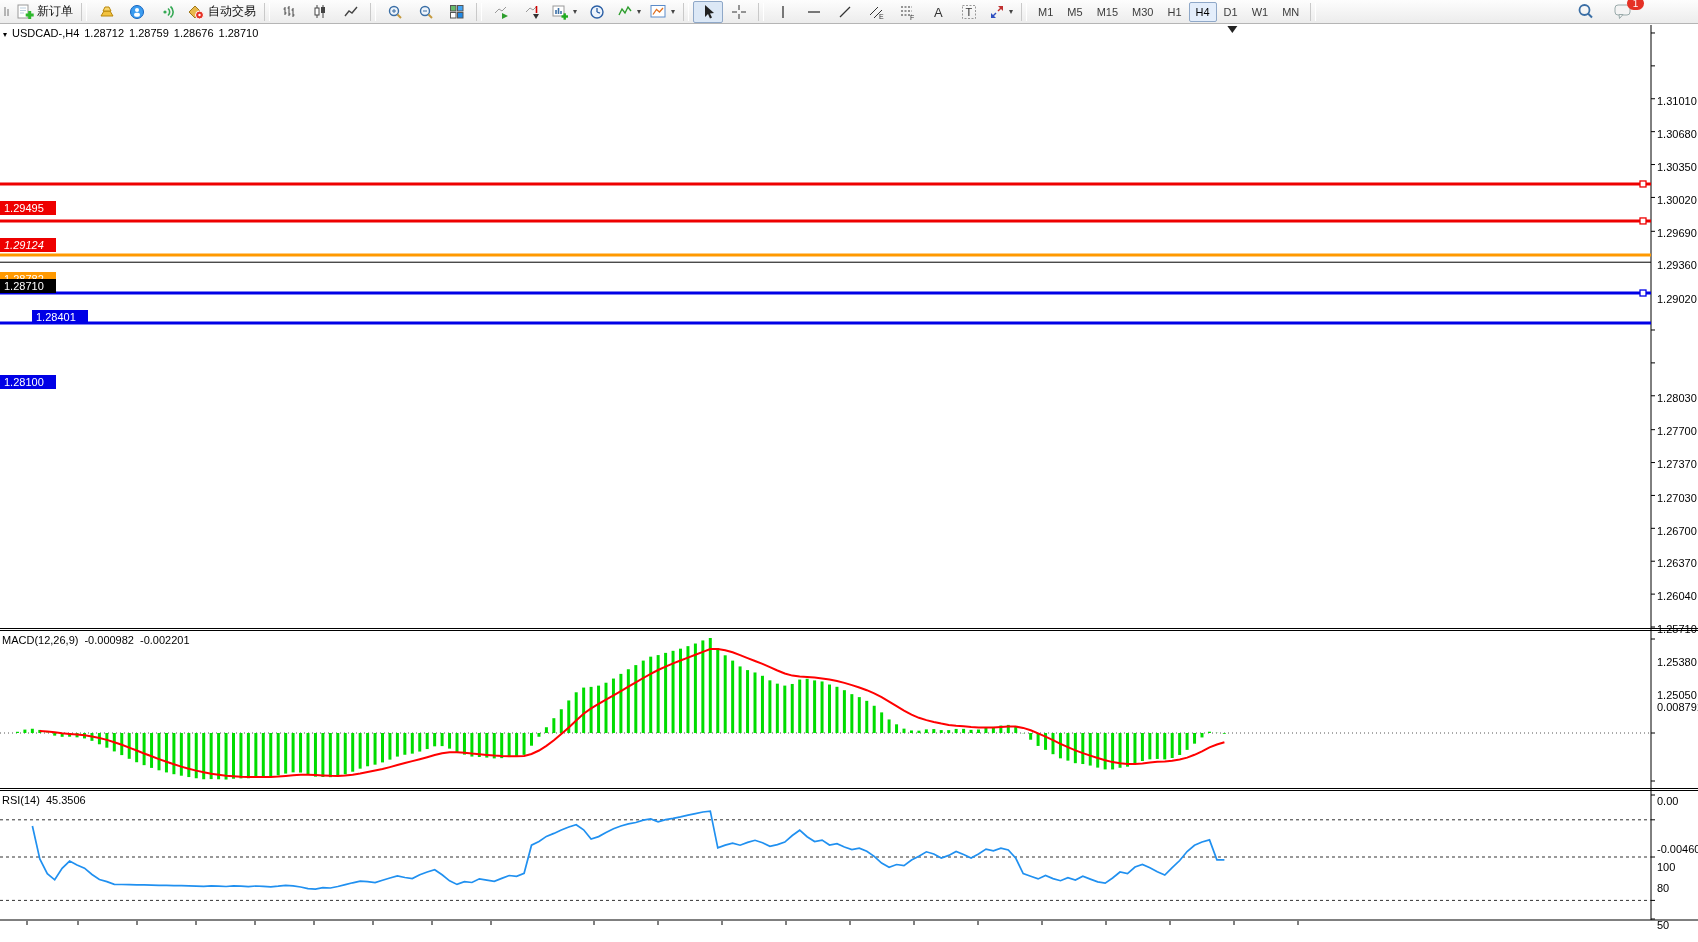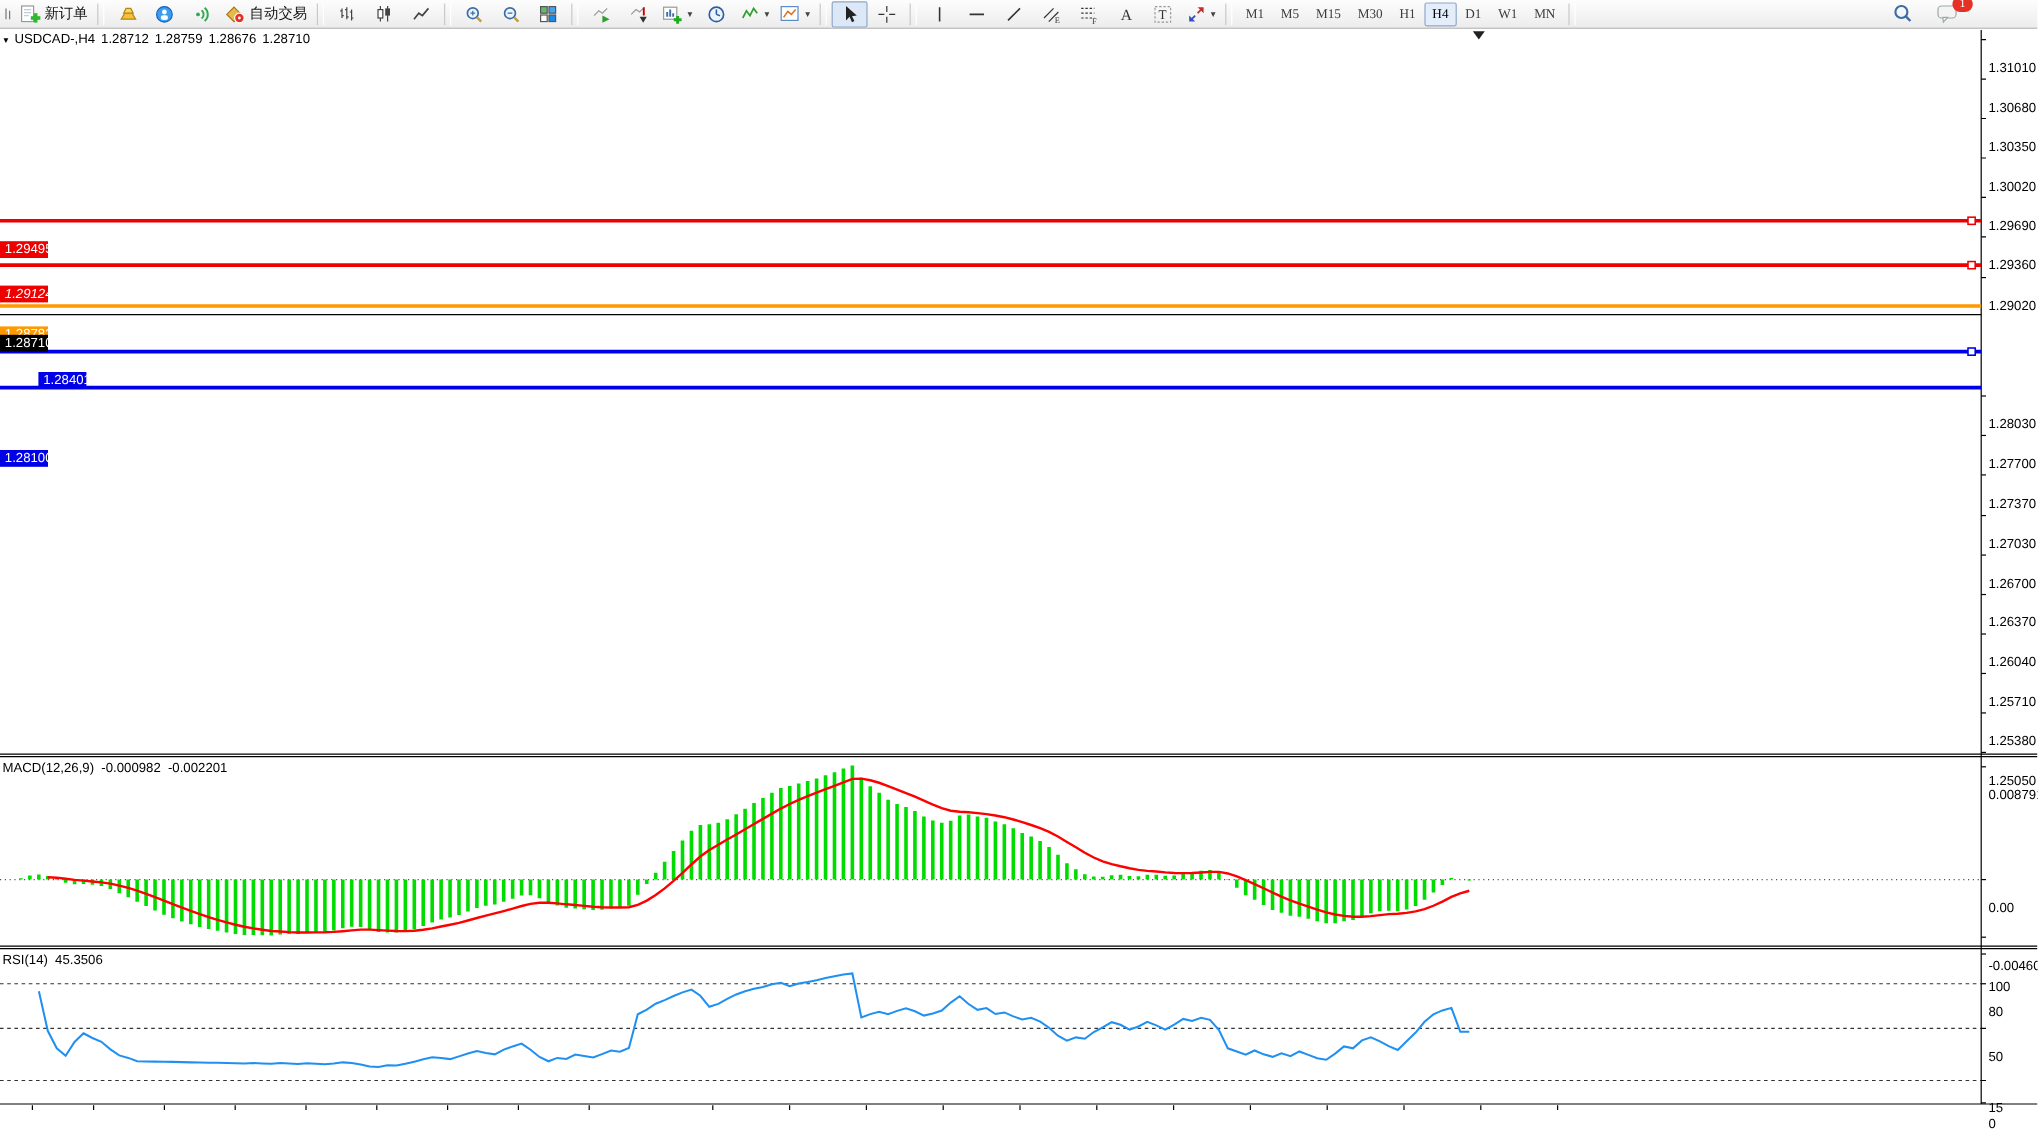--- a/index.html
+++ b/index.html
@@ -1,37 +1,37 @@
 <!DOCTYPE html>
 <html><head>
 <meta charset="utf-8">
 <style>
   html,body{margin:0;padding:0;background:#fff;width:1698px;height:942px;overflow:hidden;
     font-family:"Liberation Sans","DejaVu Sans",sans-serif;}
   
   .tb{position:relative;z-index:5;height:23px;background:linear-gradient(#fdfdfd,#ececec);
-      border-bottom:1px solid #b5b5b5;display:flex;align-items:center;padding:0 2px;gap:1px;font-family:Liberation Serif, serif;}
+      border-bottom:1px solid #b5b5b5;display:flex;align-items:center;padding:0 2px;gap:1px;}
   .btn{height:20px;min-width:22px;display:flex;align-items:center;justify-content:center;gap:3px;
        border:1px solid transparent;border-radius:2px;padding:0 3px;font-size:12px;color:#111;cursor:default;}
   .btn.active{border:1px solid #8fa8c8;background:#dce8f6;}
   .btn svg{display:block;}
   .sep{width:4px;height:18px;border-left:1px solid #c9c9c9;border-right:1px solid #fff;margin:0 3px;}
   .tf{height:18px;display:flex;align-items:center;justify-content:center;padding:0 6px;
       font-size:11px;color:#3c3c3c;border:1px solid transparent;border-radius:2px;}
   .tf.active{border:1px solid #8fa8c8;background:#e4eefb;color:#000;}
   .tbright{margin-left:auto;display:flex;align-items:center;margin-right:58px;gap:8px;}
   .dd{font-size:8px;color:#444;margin-left:1px;}
   .chatwrap{position:relative;}
   .nbadge{position:absolute;top:-5px;right:-7px;min-width:13px;height:13px;border-radius:7px;
           background:#e53125;color:#fff;font-size:10px;line-height:13px;text-align:center;padding:0 2px;}
   
   #chart-root{position:relative;width:1698px;height:918px;background:#fff;}
   #cv{position:absolute;left:0;top:0;}
-  .lbl{position:absolute;font-size:11px;line-height:14px;color:#000;white-space:nowrap;}
-  .badge{position:absolute;left:1652px;width:40px;height:14px;color:#fff;font-size:11px;line-height:14px;
+  .lbl{position:absolute;font-size:11px;line-height:14px;color:#000;white-space:nowrap;margin-top:44px;}
+  .badge{position:absolute;left:1652px;width:56px;height:14px;color:#fff;font-size:11px;line-height:14px;
          padding-left:4px;box-sizing:border-box;white-space:nowrap;}
   #title-line{position:absolute;left:3px;top:3px;font-size:11px;color:#000;}
   #title-line span{margin-right:5px;}
   .panelabel{position:absolute;left:2px;font-size:11px;color:#000;}
   .panelabel span{margin-right:6px;}
 </style>
 </head>
 <body>
 
 <div class="tb">

